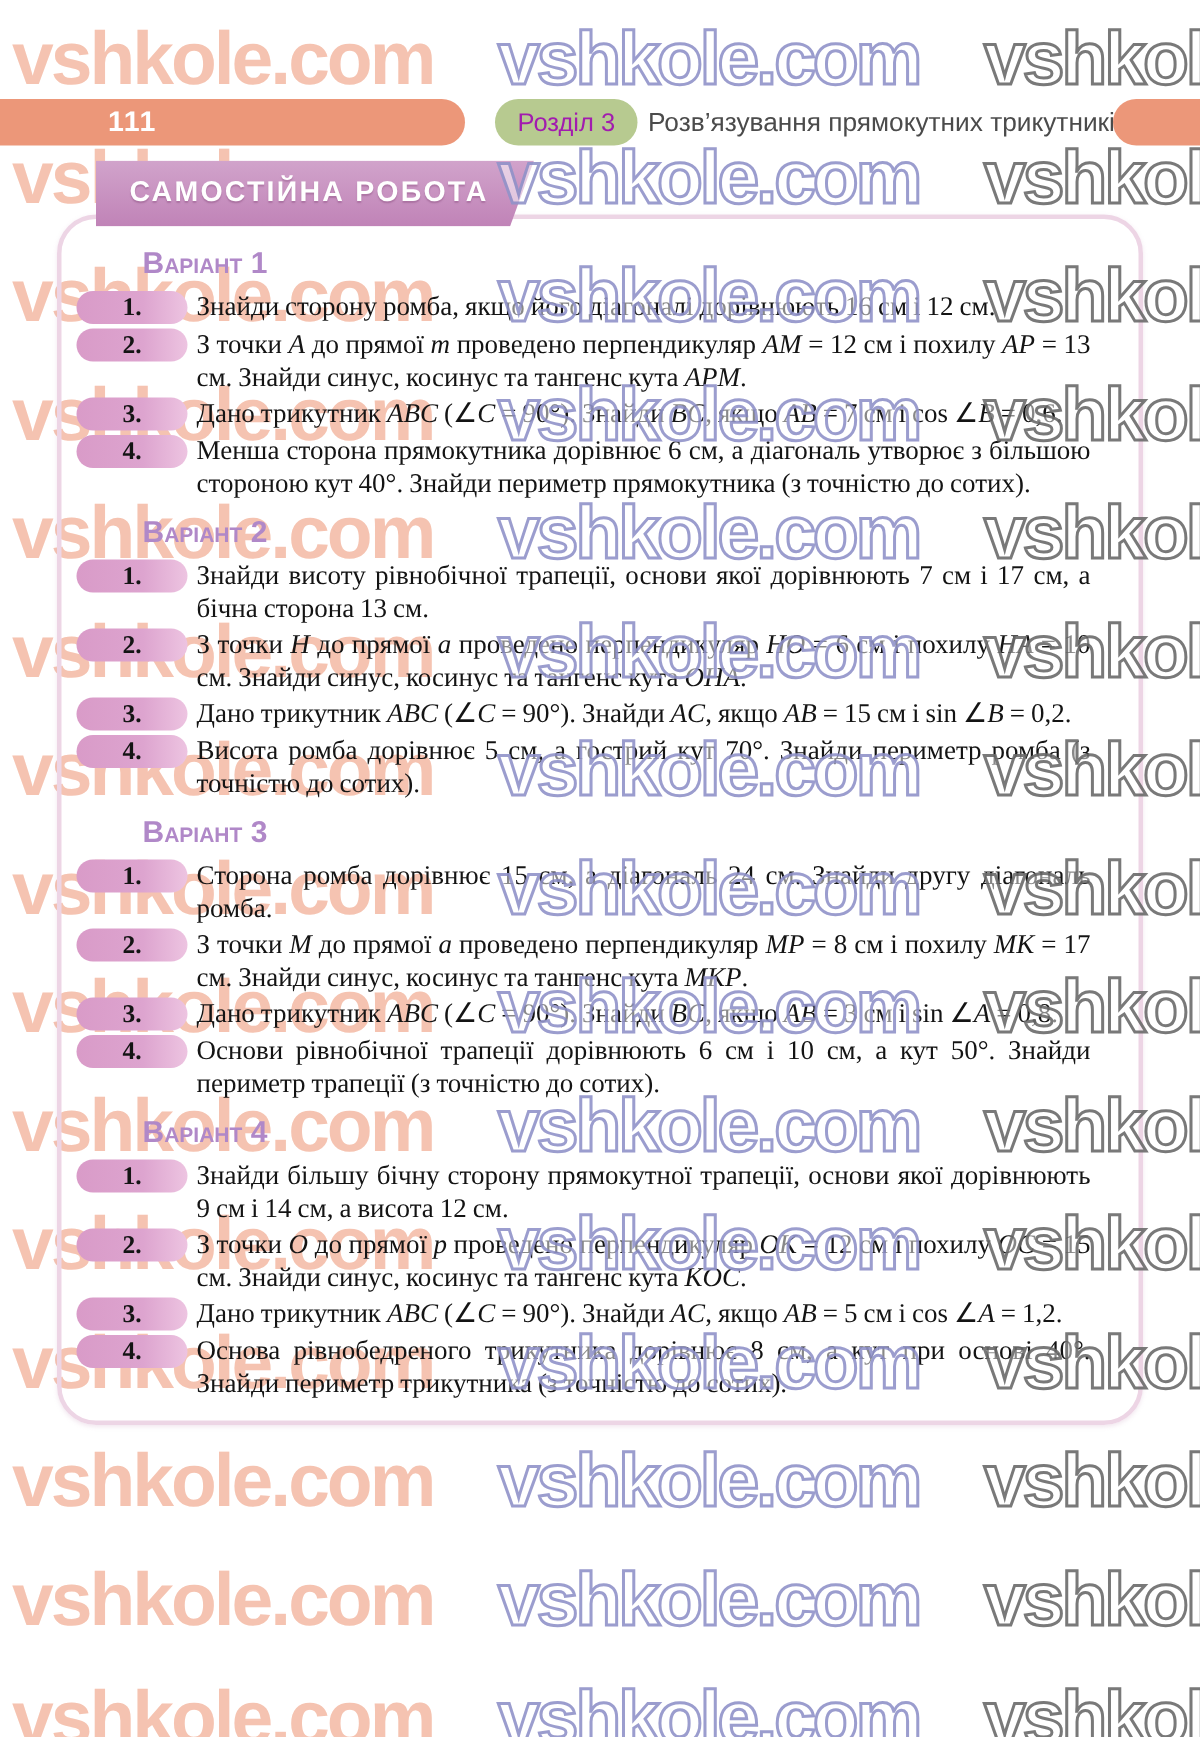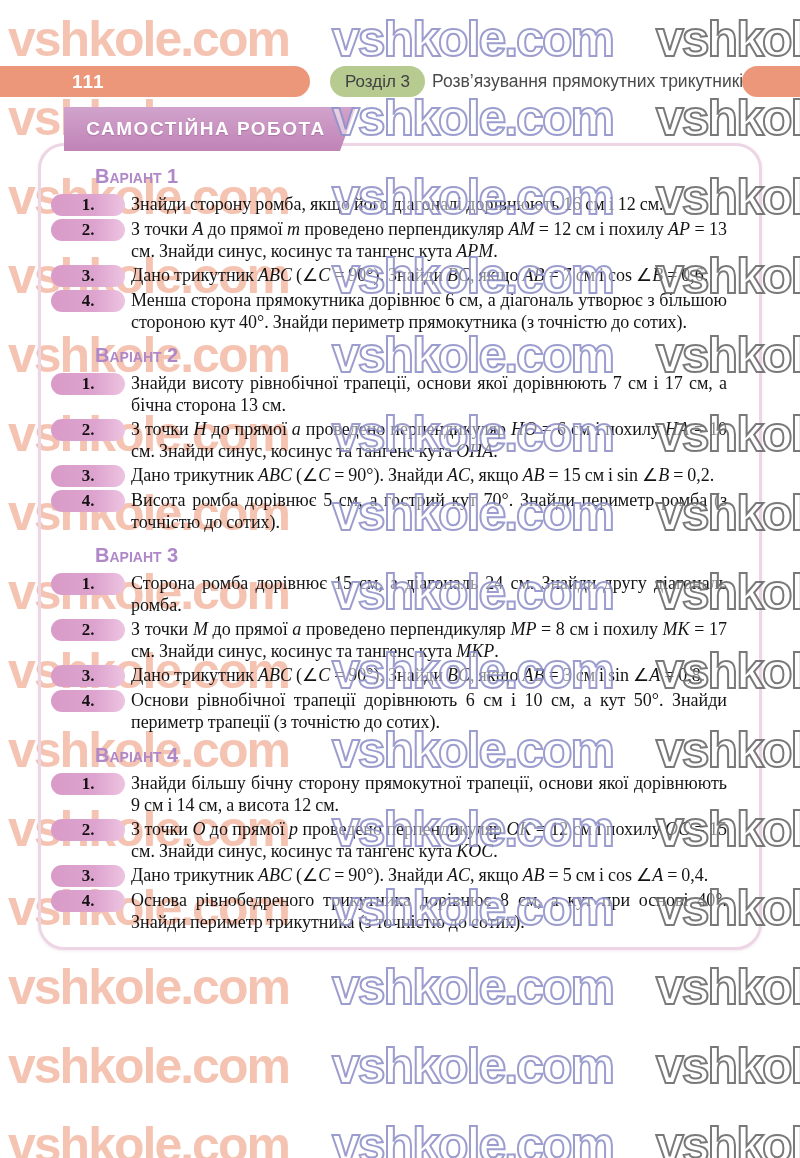--- a/index.html
+++ b/index.html
@@ -14,21 +14,21 @@
   .wm.salmon{color:#f3b59e;opacity:.8;}
   .wm.purple{color:rgba(255,255,255,.55);-webkit-text-stroke:2px #9193c9;opacity:.9;}
   .wm.dark{color:rgba(255,255,255,.55);-webkit-text-stroke:2px #6b6b6b;opacity:.9;}
 
   
   .hdr{position:absolute;z-index:10;}
   .hdr-bar-left{left:0;top:66px;width:310px;height:31px;background:#ec9779;
                 border-radius:0 16px 16px 0;display:flex;align-items:center;}
   .page-num{padding-left:72px;color:#fff;font-weight:bold;font-size:19px;letter-spacing:1px;}
   .chapter-badge{left:330px;top:66px;height:31px;padding:0 15px;background:#b7ca90;
-                 border-radius:16px;display:flex;align-items:center;font-size:17px;color:#404040;}
+                 border-radius:16px;display:flex;align-items:center;font-size:17px;color:#a21caf;}
   .chapter-title{left:432px;top:66px;height:31px;display:flex;align-items:center;
                  font-size:17.5px;color:#4b4b4b;}
   .hdr-bar-right{left:742px;top:66px;width:70px;height:31px;background:#ec9779;
                  border-radius:16px 0 0 16px;}
 
   
   .section-badge{position:absolute;z-index:10;left:64px;top:107px;width:292px;height:44px;
                  background:linear-gradient(180deg,#d1a3cb 0%,#c083b7 100%);
                  clip-path:polygon(0 0,100% 0,calc(100% - 16px) 100%,0 100%);
                  display:flex;align-items:center;justify-content:center;}
@@ -147,21 +147,21 @@
         <div class="problem">
           <div class="pill">1.</div>
           <div class="ptext"><span>Знайди більшу бічну сторону прямокутної трапеції, основи якої дорівнюють 9 см і 14 см, а висота 12 см.</span></div>
         </div>
         <div class="problem">
           <div class="pill">2.</div>
           <div class="ptext"><span>З точки </span><span class="var">O</span><span> до прямої </span><span class="var">p</span><span> проведено перпендикуляр </span><span class="var">OK</span><span> = 12 см і похилу </span><span class="var">OC</span><span> = 15 см. Знайди синус, косинус та тангенс кута </span><span class="var">KOC</span><span>.</span></div>
         </div>
         <div class="problem">
           <div class="pill">3.</div>
-          <div class="ptext"><span>Дано трикутник </span><span class="var">ABC</span><span> (∠</span><span class="var">C</span><span> = 90°). Знайди </span><span class="var">AC</span><span>, якщо </span><span class="var">AB</span><span> = 5 см і cos ∠</span><span class="var">A</span><span> = 0,4.</span></div>
+          <div class="ptext"><span>Дано трикутник </span><span class="var">ABC</span><span> (∠</span><span class="var">C</span><span> = 90°). Знайди </span><span class="var">AC</span><span>, якщо </span><span class="var">AB</span><span> = 5 см і cos ∠</span><span class="var">A</span><span> = 1,2.</span></div>
         </div>
         <div class="problem">
           <div class="pill">4.</div>
           <div class="ptext"><span>Основа рівнобедреного трикутника дорівнює 8 см, а кут при основі 40°. Знайди периметр трикутника (з точністю до сотих).</span></div>
         </div>
       </section>
     </main>
 
   <div class="wm-layer wm-front">
       <span class="wm purple" style="left: 332px; top: 14px;">vshkole.com</span>

